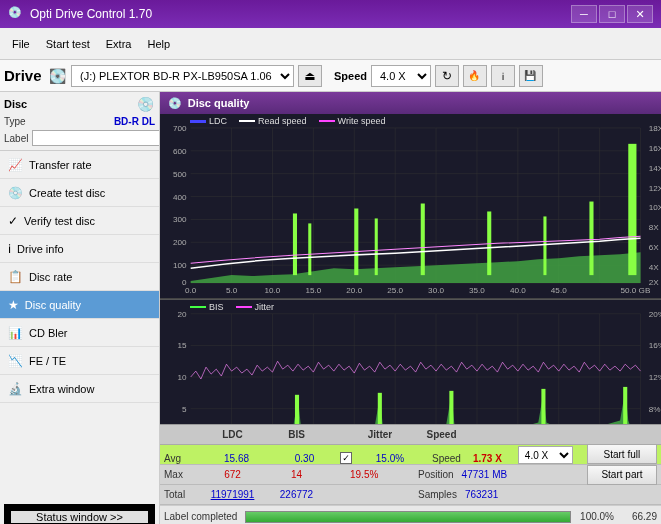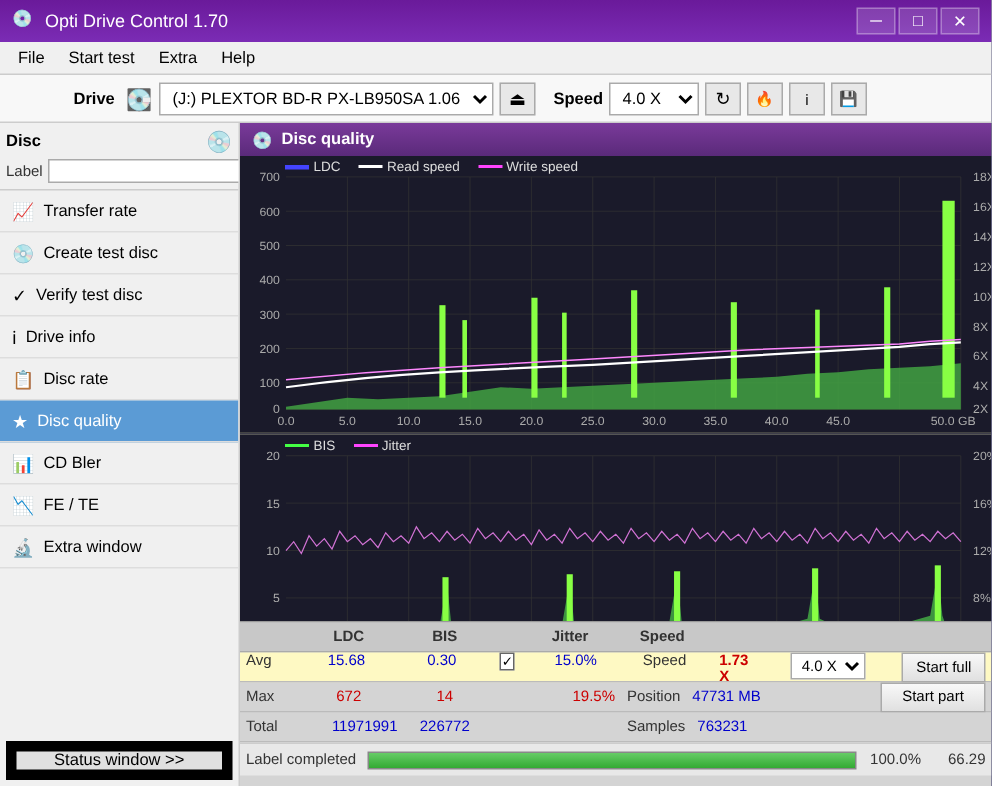--- a/index.html
+++ b/index.html
@@ -20,21 +20,21 @@
     .titlebar-controls { display: flex; gap: 2px; }
     .titlebar-btn {
       width: 26px; height: 18px; background: rgba(255,255,255,0.15);
       border: 1px solid rgba(255,255,255,0.3); color: white;
       font-size: 11px; cursor: pointer; display: flex; align-items: center; justify-content: center;
     }
 
     
     .menubar {
       background: #f0f0f0;
-      height: 22px;
+      height: 32px;
       display: flex;
       align-items: center;
       padding: 0 4px;
       border-bottom: 1px solid #ccc;
     }
     .menu-item {
       padding: 2px 8px;
       cursor: pointer;
       font-size: 11px;
     }
@@ -42,21 +42,21 @@
     
     .toolbar {
       background: #f8f8f8;
       height: 32px;
       display: flex;
       align-items: center;
       padding: 0 4px;
       border-bottom: 1px solid #ccc;
       gap: 4px;
     }
-    .toolbar-label { font-size: 11px; font-weight: bold; margin-right: 4px; margin-left: 45px; }
+    .toolbar-label { font-size: 15px; font-weight: bold; margin-right: 4px; }
     .toolbar-drive-select {
       height: 22px;
       font-size: 11px;
       border: 1px solid #aaa;
       background: white;
       min-width: 200px;
       padding: 0 4px;
     }
     .toolbar-btn {
       height: 22px; width: 24px;
@@ -292,20 +292,24 @@
 
 <div class="main-content">
 
   <div class="sidebar">
 
     <div class="disc-panel">
       <div class="disc-panel-header">
         <span class="disc-panel-title">Disc</span>
         <span class="disc-panel-icon">💿</span>
       </div>
+      <div class="disc-info-row">
+        <span class="disc-info-label">Type</span>
+        <span class="disc-info-value">BD-R DL</span>
+      </div>
       <div class="disc-label-row">
         <span class="disc-label-text">Label</span>
         <input class="disc-label-input" type="text" value="" style="">
 
       </div>
     </div>
 
     <div class="nav-items">
       <div class="nav-item">
         <span class="nav-item-icon">📈</span>
@@ -520,48 +524,48 @@
       <div style="display:flex; height:20px; align-items:center; padding: 0 4px; background:#c8c8c8; border-bottom:1px solid #aaa; gap:4px;">
         <span style="width:32px;"></span>
         <span class="stats-col-header" style="width:65px; text-align:center;">LDC</span>
         <span class="stats-col-header" style="width:55px; text-align:center;">BIS</span>
         <span style="width:18px;"></span>
         <span class="stats-col-header" style="width:60px; text-align:center;">Jitter</span>
         <span class="stats-col-header" style="width:55px; text-align:center;">Speed</span>
         <span style="flex:1;"></span>
       </div>
 
-      <div style="display:flex; height:20px; align-items:flex-start; padding: 0 4px; background:#fef9c3; border-bottom:1px solid #bbb; gap:18px;">
+      <div style="display:flex; height:20px; align-items:flex-end; padding: 0 4px; background:#bef264; border-bottom:1px solid #bbb; gap:8px;">
         <span style="width:32px; font-size:10px; color:#333;">Avg</span>
         <span class="stats-col-val" style="width:65px; text-align:center;">15.68</span>
         <span class="stats-col-val" style="width:55px; text-align:center;">0.30</span>
         <div class="checkbox-jitter">✓</div>
         <span class="stats-col-val" style="width:60px; text-align:center;">15.0%</span>
         <span style="font-size:10px; color:#333; margin-left:4px;">Speed</span>
         <span class="speed-display" style="margin-left:4px;">1.73 X</span>
         <select class="speed-select" style="margin-left:8px; width:55px;">
           <option>4.0 X</option>
         </select>
         <button class="action-btn" style="margin-left:6px; width:70px;">Start full</button>
       </div>
 
       <div style="display:flex; height:20px; align-items:center; padding: 0 4px; background:#d4d4d4; border-bottom:1px solid #bbb; gap:4px;">
         <span style="width:32px; font-size:10px; color:#333;">Max</span>
         <span class="stats-col-val red" style="width:65px; text-align:center;">672</span>
         <span class="stats-col-val red" style="width:55px; text-align:center;">14</span>
         <span style="width:18px;"></span>
-        <span class="stats-col-val red" style="width:60px; text-align:right;">19.5%</span>
+        <span class="stats-col-val red" style="width:60px; text-align:left;">19.5%</span>
         <span style="font-size:10px; color:#333; margin-left:4px;">Position</span>
         <span class="stats-col-val" style="margin-left:4px;">47731 MB</span>
         <button class="action-btn" style="margin-left:auto; width:70px;">Start part</button>
       </div>
 
       <div style="display:flex; height:20px; align-items:center; padding: 0 4px; background:#d4d4d4; border-bottom:1px solid #bbb; gap:4px;">
         <span style="width:32px; font-size:10px; color:#333;">Total</span>
-        <span class="stats-col-val" style="width:65px; text-align:right;">11971991</span>
+        <span class="stats-col-val" style="width:65px; text-align:center;text-decoration:underline;">11971991</span>
         <span class="stats-col-val" style="width:55px; text-align:center;">226772</span>
         <span style="width:18px;"></span>
         <span style="width:60px;"></span>
         <span style="font-size:10px; color:#333; margin-left:4px;">Samples</span>
         <span class="stats-col-val" style="margin-left:4px;">763231</span>
       </div>
 
       <div class="progress-area">
         <span class="progress-label">Label completed</span>
         <div class="progress-bar-container">

